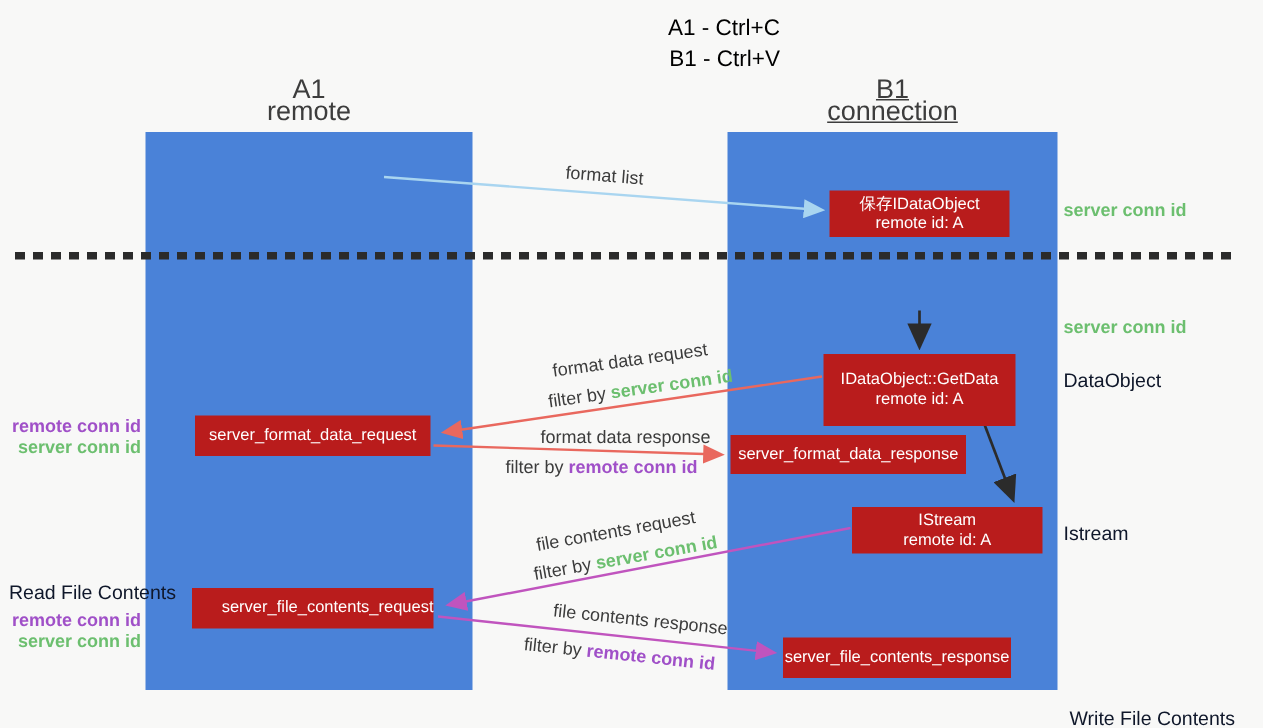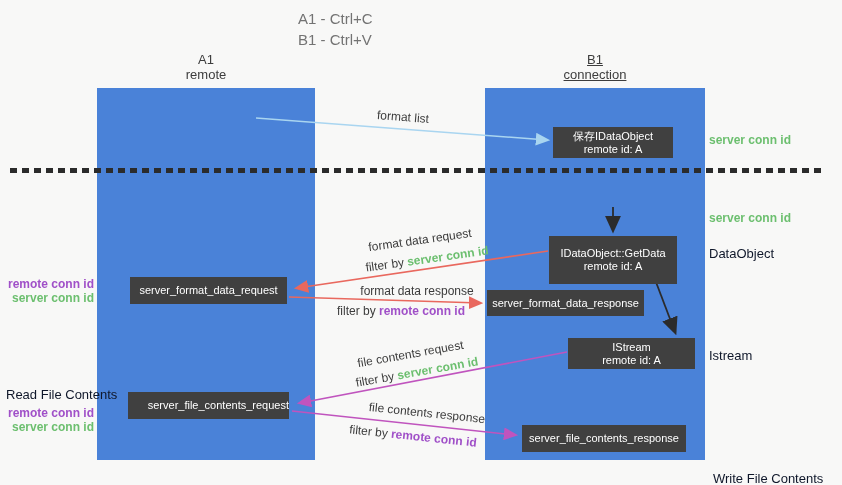--- a/index.html
+++ b/index.html
@@ -7,50 +7,50 @@
   .canvas {
     position: relative;
     width: 842px; height: 485px;
     background: #f8f8f7;
     font-family: "Liberation Sans", sans-serif;
     color: #3d3d3d;
     overflow: hidden;
   }
   .abs { position: absolute; }
   .title {
-    left: 298px; top: 8px; width: 200px;
-    text-align: left; font-size: 15px; line-height: 21px; color: #737373;
+    left: 320px; top: 8px; width: 200px;
+    text-align: right; font-size: 15px; line-height: 21px; color: #000000;
   }
-  .col-header { top: 52px; width: 120px; text-align: center; font-size: 13px; line-height: 15px; color: #3d3d3d; }
+  .col-header { top: 52px; width: 120px; text-align: center; font-size: 18px; line-height: 15px; color: #3d3d3d; }
   .col-header.a1 { left: 146px; }
   .col-header.b1 { left: 535px; text-decoration: underline; }
   .column { top: 88px; height: 372px; background: #4a82d8; z-index: 1; }
   .column.a1 { left: 97px; width: 218px; }
   .column.b1 { left: 485px; width: 220px; }
   .dashline {
     left: 10px; top: 168px; width: 816px; height: 5px; z-index: 2;
     background: repeating-linear-gradient(90deg, #2b2b2b 0 7px, transparent 7px 12px);
   }
   svg.arrows { left: 0; top: 0; z-index: 3; }
   .node {
     z-index: 4; display: flex; flex-direction: column;
     align-items: center; justify-content: center;
     color: #fff; text-align: center; font-size: 11px; line-height: 13px;
   }
   .node.green { background: #76c278; font-size: 12px; }
-  .node.orange { background: #404040; }
+  .node.orange { background: #b91c1c; }
   .n-ctrlc { left: 136px; top: 103px; width: 117px; height: 30px; }
   .n-saveobj { left: 553px; top: 127px; width: 120px; height: 31px; }
   .n-ctrlv { left: 555px; top: 180px; width: 118px; height: 26px; }
   .n-getdata { left: 549px; top: 236px; width: 128px; height: 48px; }
   .n-fmtreq { left: 130px; top: 277px; width: 157px; height: 27px; }
   .n-fmtresp { left: 487px; top: 290px; width: 157px; height: 26px; }
   .n-istream { left: 568px; top: 338px; width: 127px; height: 31px; }
   .n-filereq { left: 128px; top: 392px; width: 161px; height: 27px; align-items: flex-end; }
-  .n-fileresp { left: 522px; top: 425px; width: 164px; height: 27px; }
+  .n-fileresp { left: 522px; top: 425px; width: 152px; height: 27px; }
   .flow-label {
     z-index: 5; font-size: 12px; color: #3c3c3c; white-space: nowrap;
     text-align: center;
   }
   .rot-m8 { transform: rotate(-8deg); }
   .rot-m10 { transform: rotate(-10deg); }
   .rot-p5 { transform: rotate(4.5deg); }
   .rot-p6 { transform: rotate(6deg); }
   .green-text { color: #6cbf6f; font-weight: bold; }
   .purple-text { color: #a050c8; font-weight: bold; }

